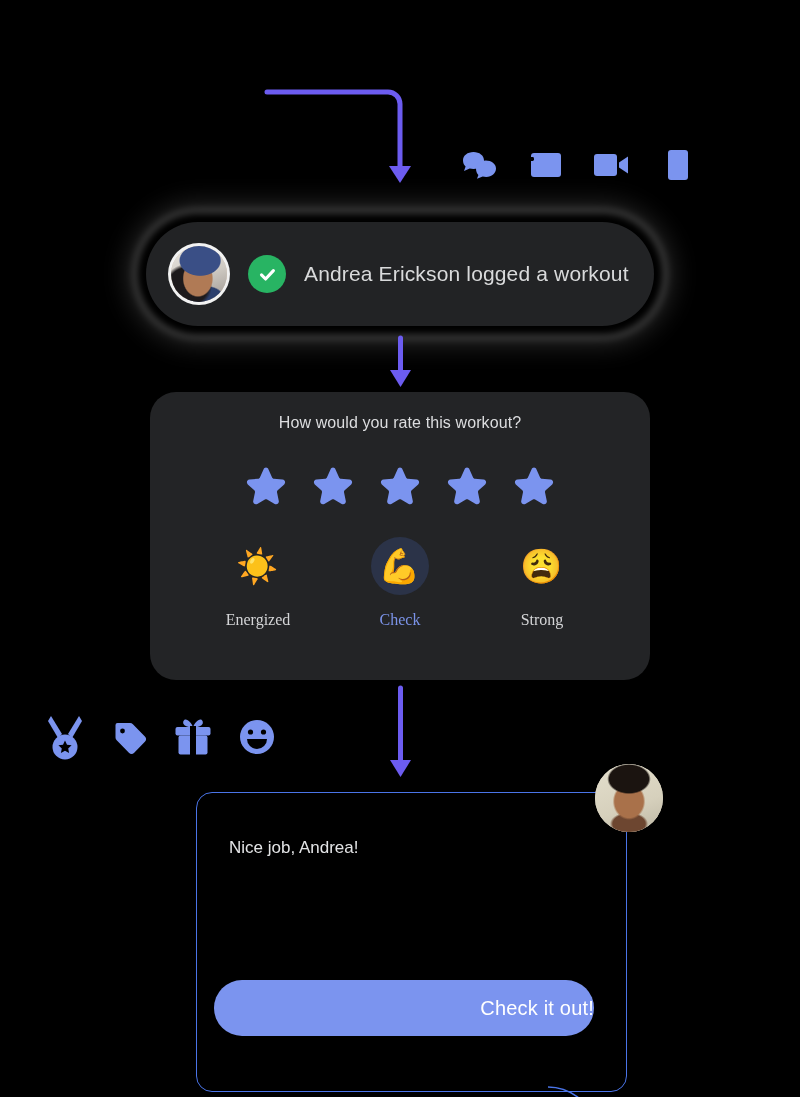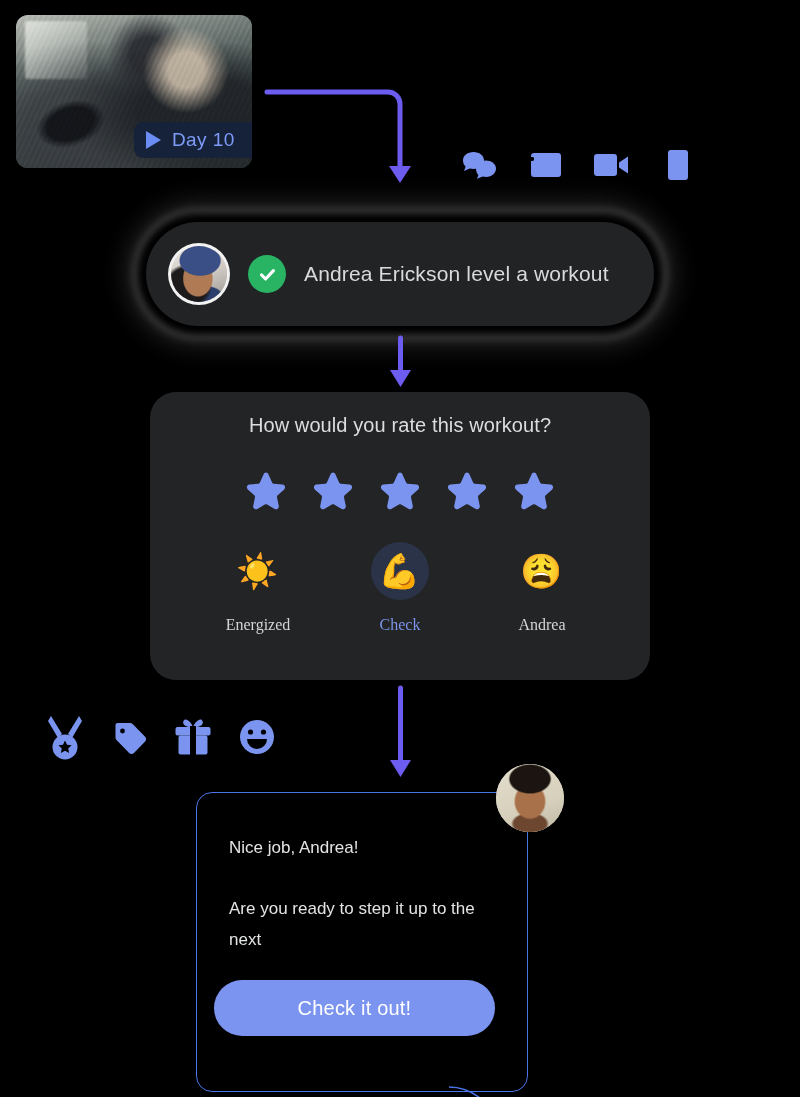--- a/index.html
+++ b/index.html
@@ -186,21 +186,21 @@
     top: 392px;
     width: 500px;
     height: 288px;
     background: #232426;
     border-radius: 26px;
     padding-top: 22px;
   }
   .rating-q {
     text-align: center;
     color: #dcdddf;
-    font-size: 20px;
+    font-size: 16px;
     letter-spacing: 0.1px;
   }
   .stars {
     margin-top: 33px;
     display: flex;
     justify-content: center;
     gap: 25px;
   }
   .star svg { display:block; }
 
@@ -230,21 +230,21 @@
     color: #d4d5d7;
     font-family: Liberation Serif, serif;
   }
   .mood-label.selected { color: #7b93e8; }
 
   
   .chat-wrap {
     position: absolute;
     left: 196px;
     top: 792px;
-    width: 332px;
+    width: 431px;
     height: 300px;
   }
   .chat-bubble {
     position:absolute;
     inset:0;
     border: 1.6px solid #4a74e8;
     border-radius: 16px;
     background: #000;
   }
   .chat-tail {
@@ -272,20 +272,21 @@
     bottom: 56px;
     height: 56px;
     border: none;
     border-radius: 28px;
     background: #7b94ef;
     color: #ffffff;
     font-family: "Liberation Sans", sans-serif;
     font-size: 20px;
     cursor: pointer;
     letter-spacing: 0.2px;
+    text-align: right;
   }
   .chat-avatar {
     position: absolute;
     right: -36px;
     top: -28px;
     width: 68px; height: 68px;
     border-radius: 50%;
     overflow: hidden;
     background: #ded9c8;
   }
@@ -296,28 +297,20 @@
       radial-gradient(ellipse 30% 34% at 50% 55%, #a9714a 0 70%, rgba(0,0,0,0) 80%),
       radial-gradient(ellipse 36% 22% at 50% 88%, #6d4630 0 66%, rgba(0,0,0,0) 78%),
       linear-gradient(160deg, #e4dfcd 0%, #d6d0bc 60%, #bdb7a4 100%);
   }
 </style>
 </head>
 <body>
 
 <div id="stage">
 
-  <div class="video-card">
-    <div class="video-photo"></div>
-    <div class="video-grain"></div>
-    <div class="day-badge">
-      <span class="play-tri"></span>
-      <span class="day-label">Day 10</span>
-    </div>
-  </div>
 
   <div class="conn" style="left:262px; top:80px;">
     <svg width="160" height="115" viewBox="0 0 160 115" fill="none">
       <path d="M5 12 H126 a12 12 0 0 1 12 12 V88" stroke="#6c5cf0" stroke-width="5" stroke-linecap="round" fill="none"></path>
       <path d="M127 86 L138 103 L149 86 Z" fill="#6c5cf0"></path>
     </svg>
   </div>
 
   <div class="icon-row" id="icon-row-top">
     <span class="ico">
@@ -351,21 +344,21 @@
       <div class="avatar-ring">
         <div class="avatar-img">
             <div class="av-w"></div>
           </div>
       </div>
       <div class="check">
         <svg width="21" height="21" viewBox="0 0 21 21">
           <path d="M4.5 10.8 L8.6 15 L16.4 6.6" stroke="#ffffff" stroke-width="3.1" fill="none" stroke-linecap="round" stroke-linejoin="round"></path>
         </svg>
       </div>
-      <div class="notif-text">Andrea Erickson level a workout</div>
+      <div class="notif-text">Andrea Erickson logged a workout</div>
     </div>
   </div>
 
   <div class="conn" style="left:386px; top:336px;">
     <svg width="30" height="56" viewBox="0 0 30 56">
       <path d="M14.5 2 V36" stroke="#6c5cf0" stroke-width="5" stroke-linecap="round"></path>
       <path d="M4 34 L14.5 51 L25 34 Z" fill="#6c5cf0"></path>
     </svg>
   </div>
 
@@ -404,21 +397,21 @@
       <div class="mood">
         <span class="mood-emoji-box">☀️</span>
         <span class="mood-label">Energized</span>
       </div>
       <div class="mood">
         <span class="mood-emoji-box selected">💪</span>
         <span class="mood-label selected">Check</span>
       </div>
       <div class="mood">
         <span class="mood-emoji-box">😩</span>
-        <span class="mood-label">Andrea</span>
+        <span class="mood-label">Strong</span>
       </div>
     </div>
   </div>
 
   <div class="icon-row" id="icon-row-bottom">
     <span class="ico">
       <svg width="40" height="48" viewBox="0 0 40 48">
         <path d="M6 3 L17 21 L13 25 L3 8 Z" fill="#7b94ef"></path>
         <path d="M34 3 L23 21 L27 25 L37 8 Z" fill="#7b94ef"></path>
         <circle cx="20" cy="34" r="12.5" fill="#7b94ef"></circle>
@@ -459,21 +452,20 @@
 
   <div class="chat-wrap">
     <div class="chat-bubble"></div>
     <svg class="chat-tail" viewBox="0 0 80 44" fill="none">
       <path d="M0 1 C26 1 40 20 52 34 C56 39 62 42 70 42 L78 42" stroke="#4a74e8" stroke-width="1.6" fill="none"></path>
     </svg>
 
     <div class="chat-inner">
       <div class="chat-line">Nice job, Andrea!</div>
       <div class="chat-gap"></div>
-      <div class="chat-line">Are you ready to step it up to the next</div>
     </div>
 
     <button class="cta-btn">Check it out!</button>
 
     <div class="chat-avatar">
       <div class="av-m"></div>
     </div>
   </div>
 
 </div>

